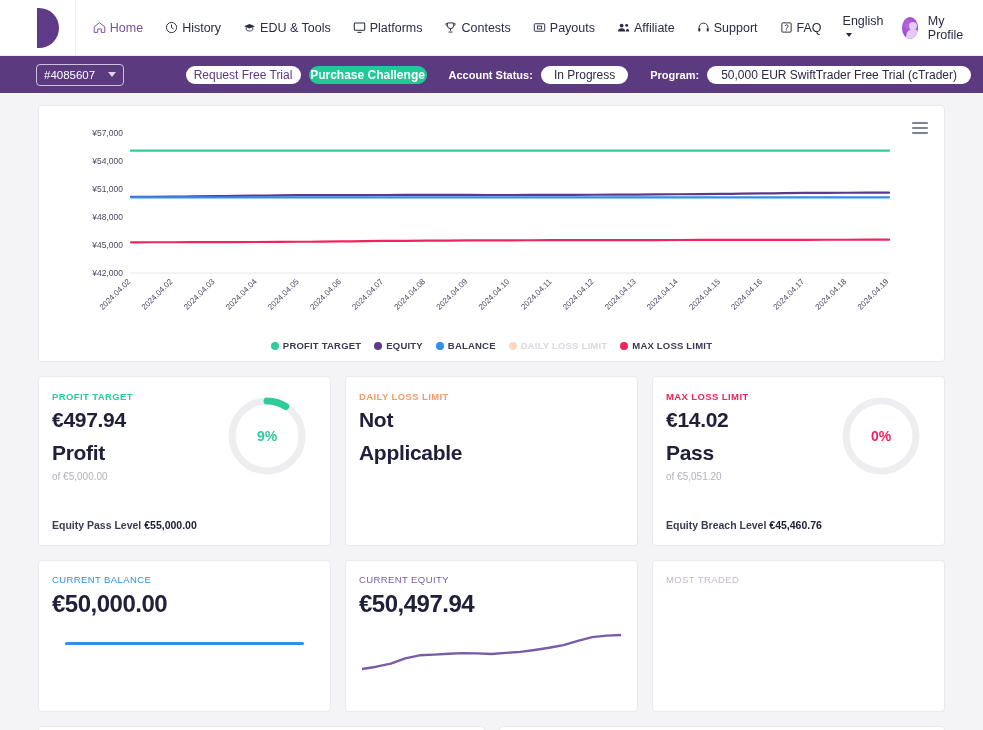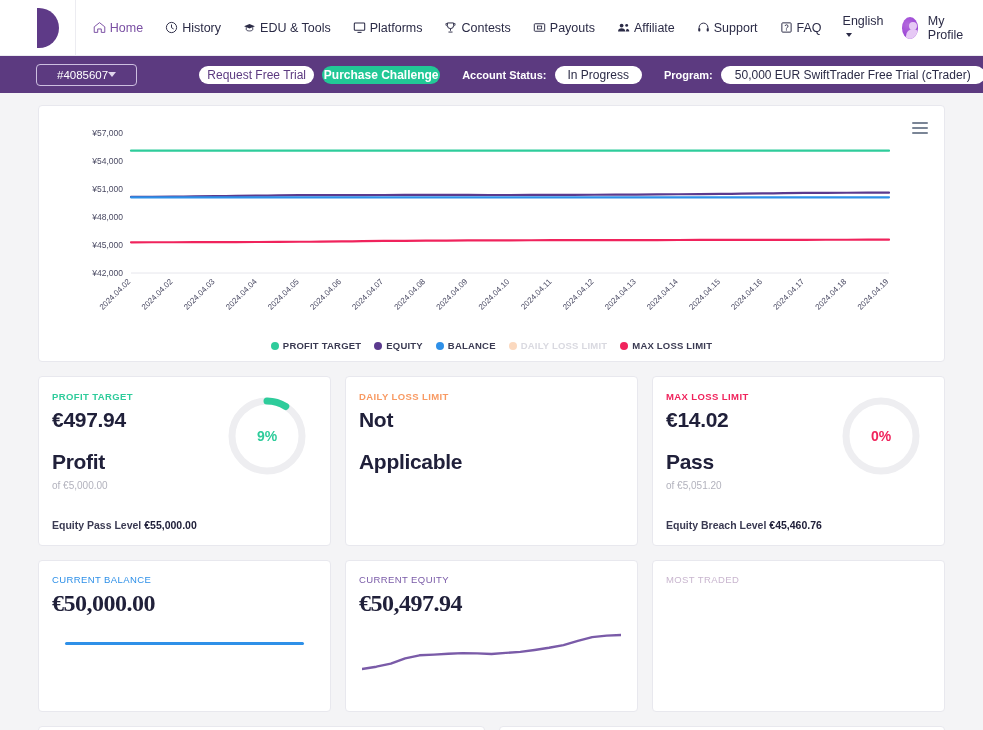--- a/index.html
+++ b/index.html
@@ -48,21 +48,21 @@
   .profile { font-size: 12.5px; color: #2b2b46; cursor: pointer; }
 
   
   .purplebar {
     height: 37px; background: #5c3a80;
     display: flex; align-items: center; padding: 0 12px;
   }
   .acct-select {
     width: 202px; height: 22px; border: 1px solid #cdbfe0; border-radius: 4px;
     display: flex; align-items: center; justify-content: space-between;
-    padding: 0 20px; margin-left: 24px; cursor: pointer; text-align: right;
+    padding: 0 7px; margin-left: 24px; cursor: pointer; text-align: right;
   }
   .acct-select span { font-size: 11.5px; color: #ffffff; }
   .sel-caret { border-left:4px solid transparent; border-right:4px solid transparent;
                border-top:5px solid #e0d5ec; }
   .bar-spacer { flex: 0 0 62px; }
   .pill {
     border-radius: 12px; font-size: 12px; height: 18px;
     display: inline-flex; align-items: center; justify-content: center;
     padding: 0 16px; cursor: pointer; white-space: nowrap;
   }
@@ -88,32 +88,32 @@
     display: flex; justify-content: center; align-items: center; gap: 13px;
   }
   .leg { display: flex; align-items: center; gap: 4px; font-size: 9.5px; font-weight: 700; letter-spacing: .2px; cursor:pointer; }
   .leg .dot { width: 8px; height: 8px; border-radius: 50%; display:inline-block;}
 
   
   .row { display: flex; gap: 14px; margin-top: 14px; }
   .metric-card { flex: 1; height: 170px; padding: 14px 14px 10px 13px; position: relative; }
   .m-title { font-size: 9.5px; font-weight: 700; letter-spacing: .4px; }
   .m-value { font-size: 21px; font-weight: 700; color: #20203a; margin-top: 6px; letter-spacing: -.3px;}
-  .m-word  { font-size: 21px; font-weight: 700; color: #20203a; margin-top: 18px; letter-spacing: -.3px;}
+  .m-word  { font-size: 21px; font-weight: 700; color: #20203a; margin-top: 9px; letter-spacing: -.3px;}
   .m-sub   { font-size: 10px; color: #b2b2bd; margin-top: 6px; }
   .m-foot  { position: absolute; left: 13px; bottom: 14px; font-size: 10.5px; color: #3a3a52; font-weight: bold; }
   .m-foot b { color: #20203a; }
   .gauge { position: absolute; right: 22px; top: 18px; width: 82px; height: 82px; }
   .gauge .pct { position: absolute; inset: 0; display:flex; align-items:center; justify-content:center;
                 font-size: 14px; font-weight: 600; }
 
   
   .stat-card { flex: 1; height: 152px; padding: 13px 13px 0 13px; position: relative; }
   .s-title { font-size: 9.5px; font-weight: 400; letter-spacing: .4px; }
-  .s-value { font-size: 24px; font-weight: 700; color: #20203a; margin-top: 5px; letter-spacing: -.5px; font-family: Liberation Serif, serif;}
+  .s-value { font-size: 24px; font-weight: 700; color: #20203a; margin-top: 5px; letter-spacing: -.5px;}
   .spark { position: absolute; left: 16px; right: 16px; bottom: 36px; height: 48px; }
   .flatline { position: absolute; left: 26px; right: 26px; bottom: 66px; height: 3px;
               background: #2e90e8; border-radius: 2px; }
   
   .peek-row { display: flex; gap: 14px; margin-top: 14px; }
   .peek { flex: 1; height: 40px; background:#ffffff; border:1px solid #e8e8ee; border-radius:4px; }
 </style>
 </head>
 <body>
 

